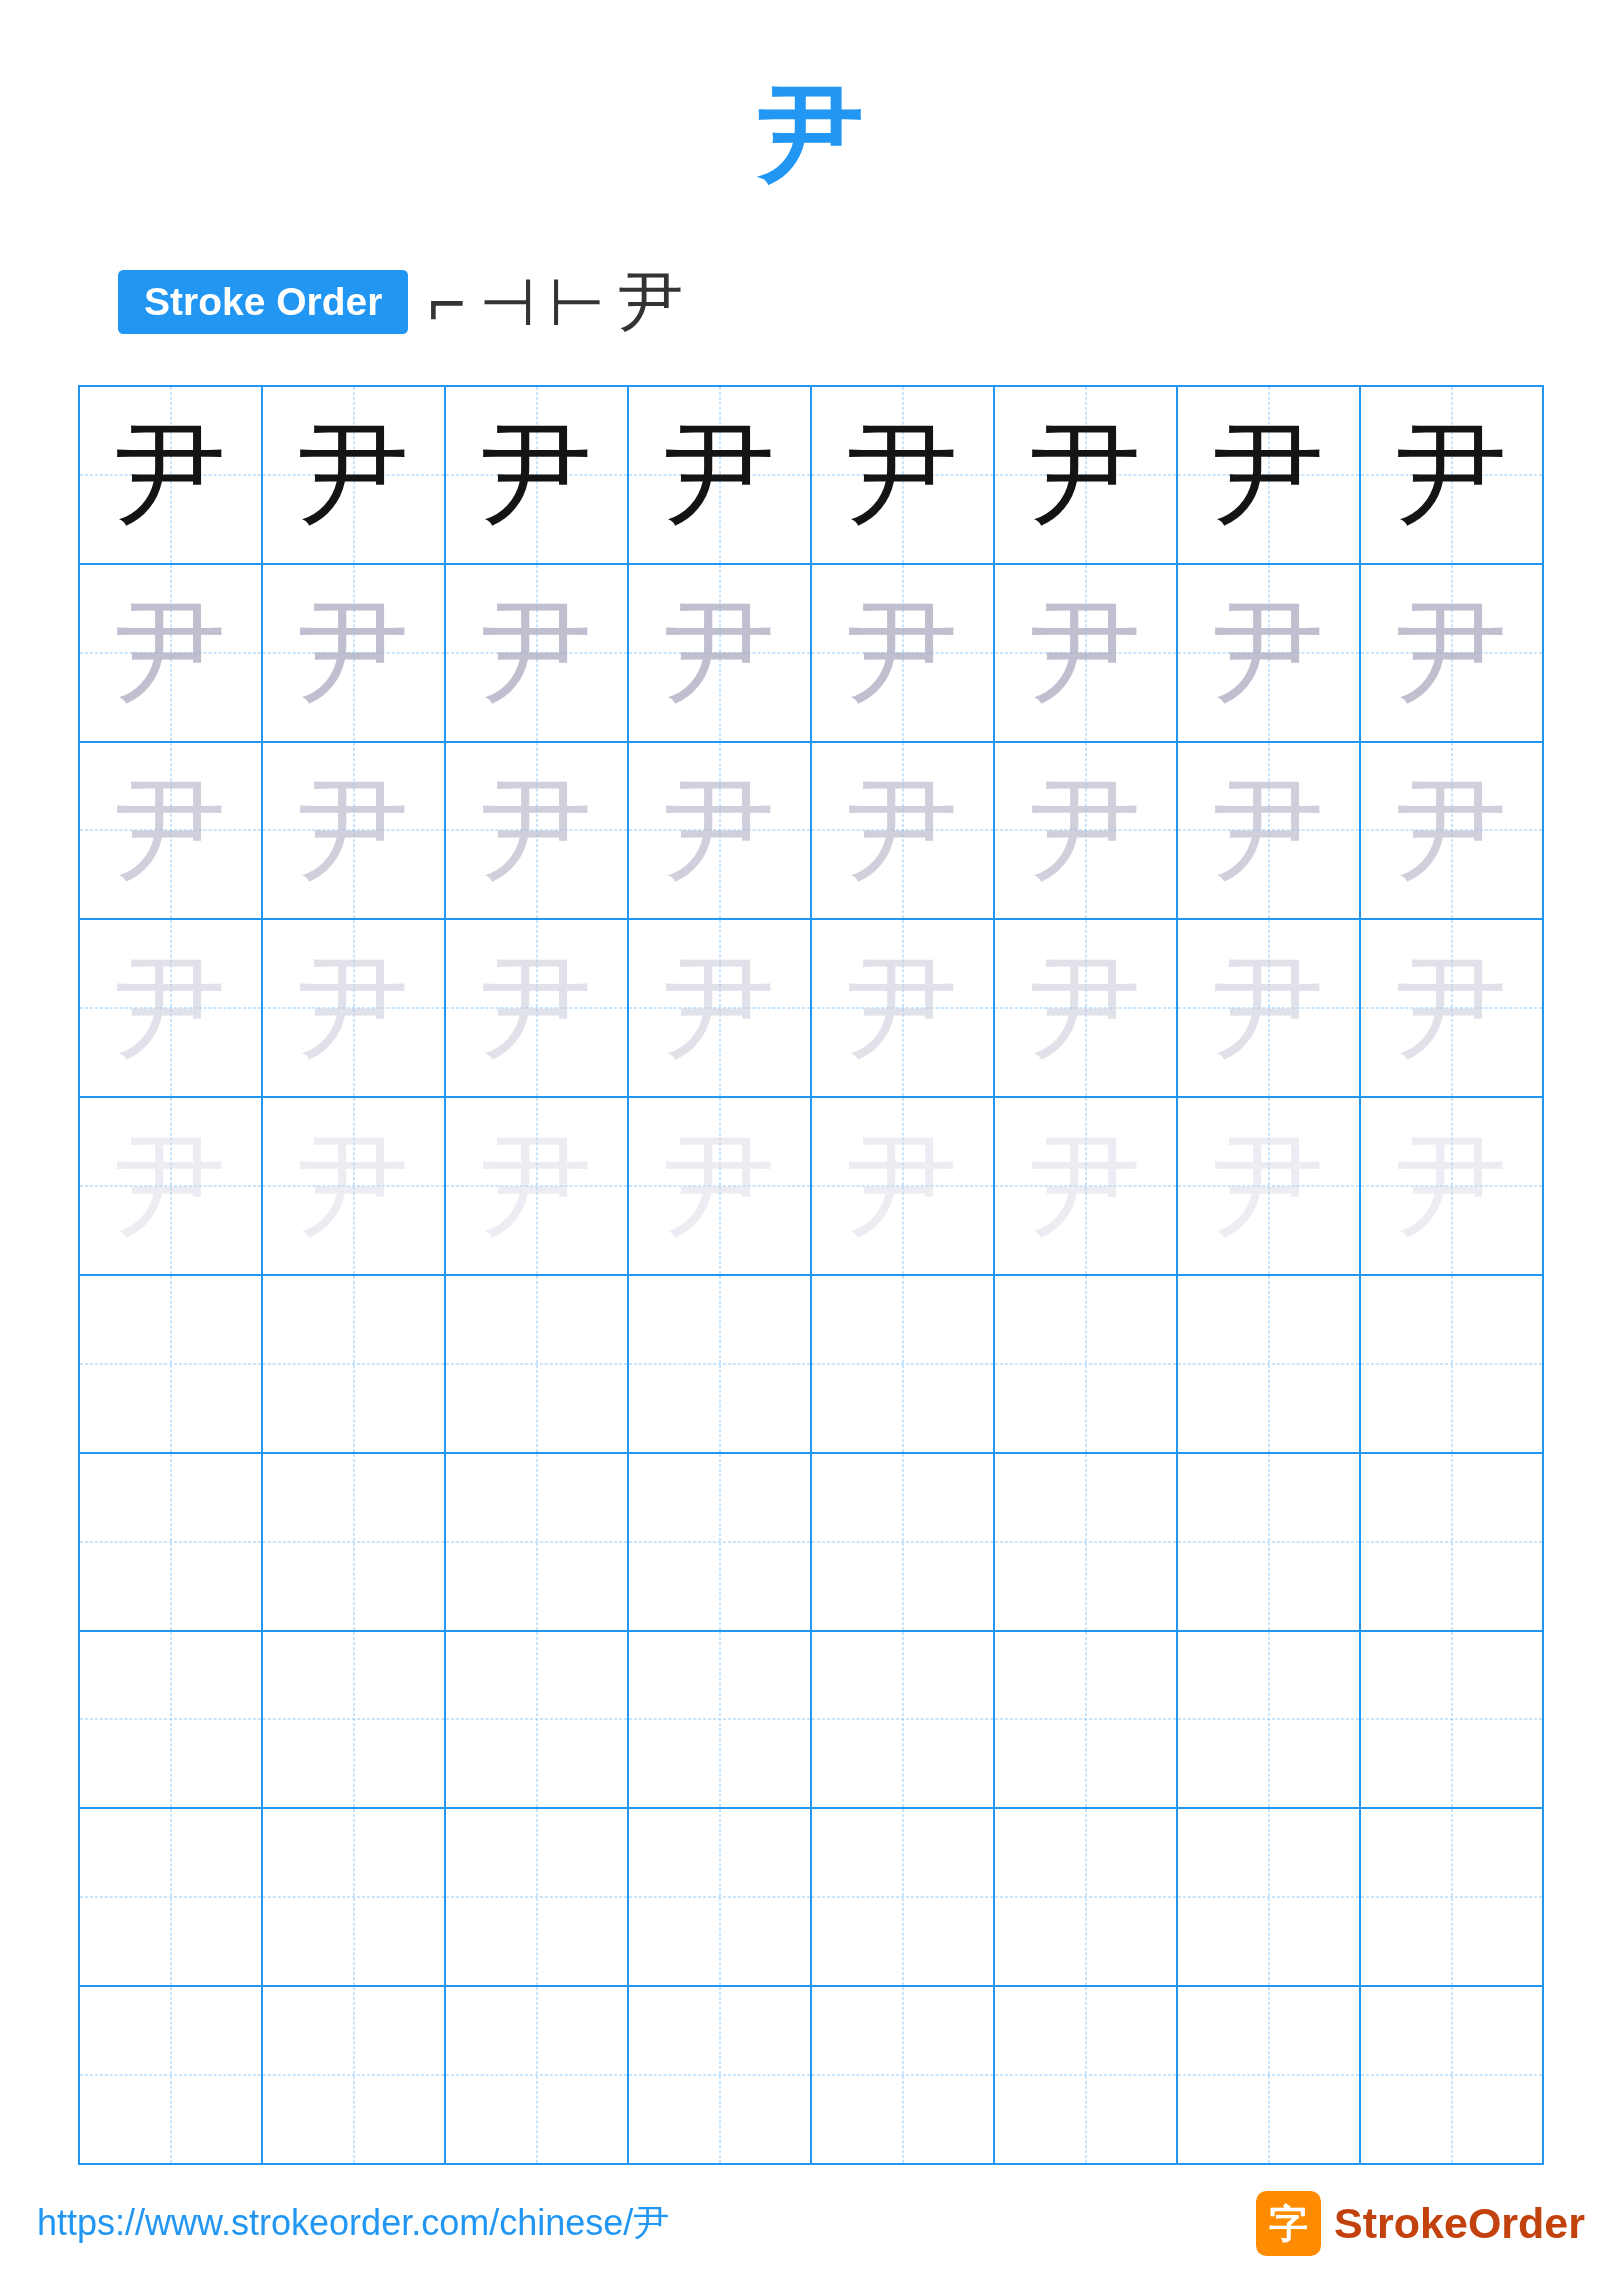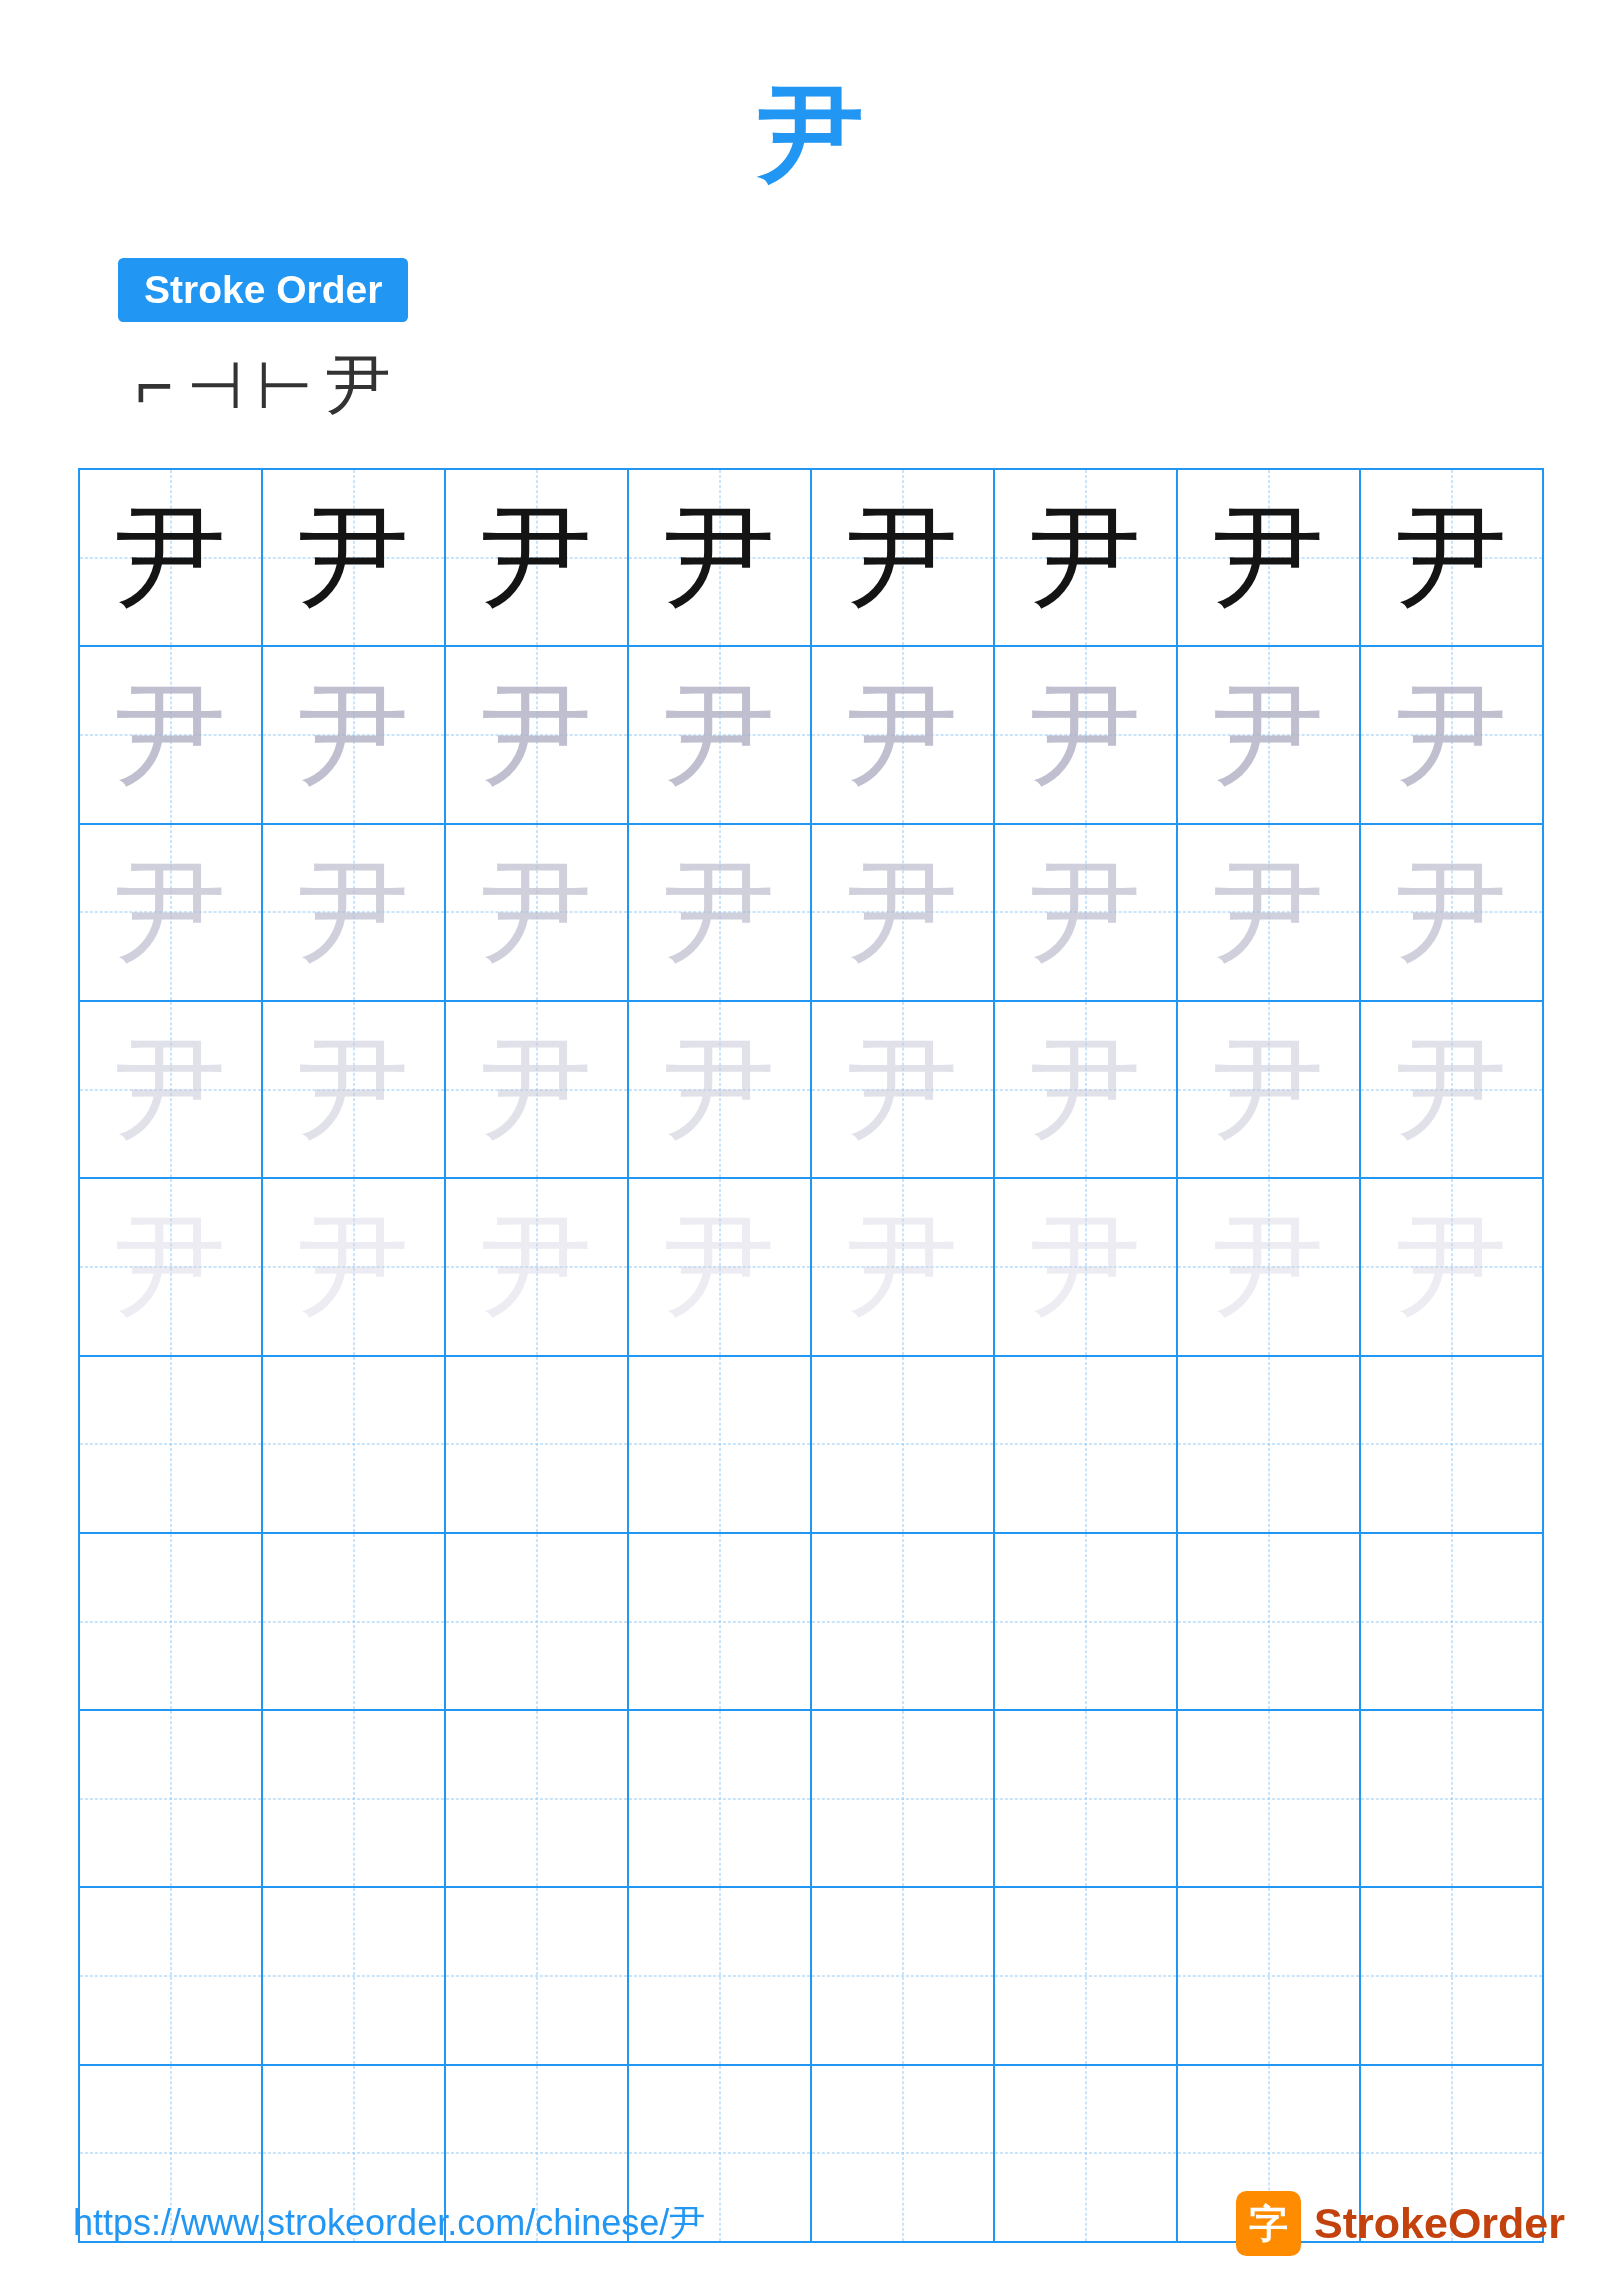--- a/index.html
+++ b/index.html
@@ -39,21 +39,20 @@
       color: #2196F3;
     }
 
     .stroke-order-row {
       display: flex;
       align-items: center;
       gap: 19.6px;
       margin-bottom: 39px;
       align-self: flex-start;
       margin-left: 39px;
-      flex-direction: column;
     }
 
     .stroke-order-badge {
       background: #2196F3;
       color: #fff;
       font-size: 39px;
       padding: 9.8px 26px;
       border-radius: 5.2px;
       font-weight: bold;
       white-space: nowrap;
@@ -117,26 +116,26 @@
     .cell-char {
       font-size: 111px;
       position: relative;
       z-index: 1;
       line-height: 1;
     }
 
     .footer {
       position: absolute;
       bottom: 39px;
-      left: 16px;
+      left: 0;
       right: 0;
       display: flex;
       align-items: center;
       justify-content: space-between;
-      padding: 0 57px;
+      padding: 0 37px;
     }
 
     .footer-url {
       font-size: 36px;
       color: #2196F3;
       text-decoration: none;
     }
 
     .footer-brand {
       display: flex;

